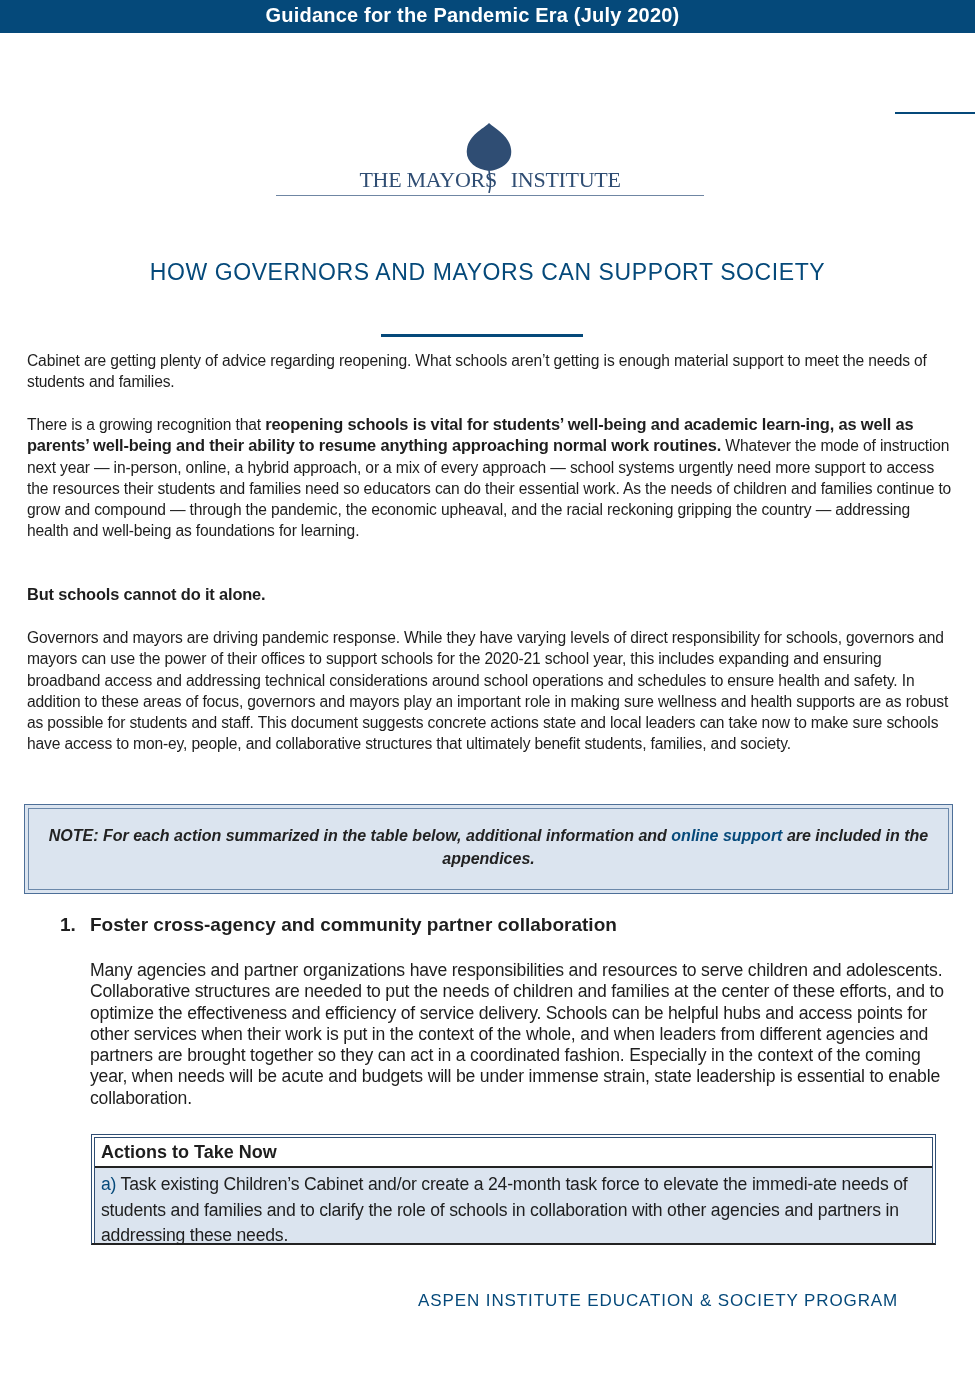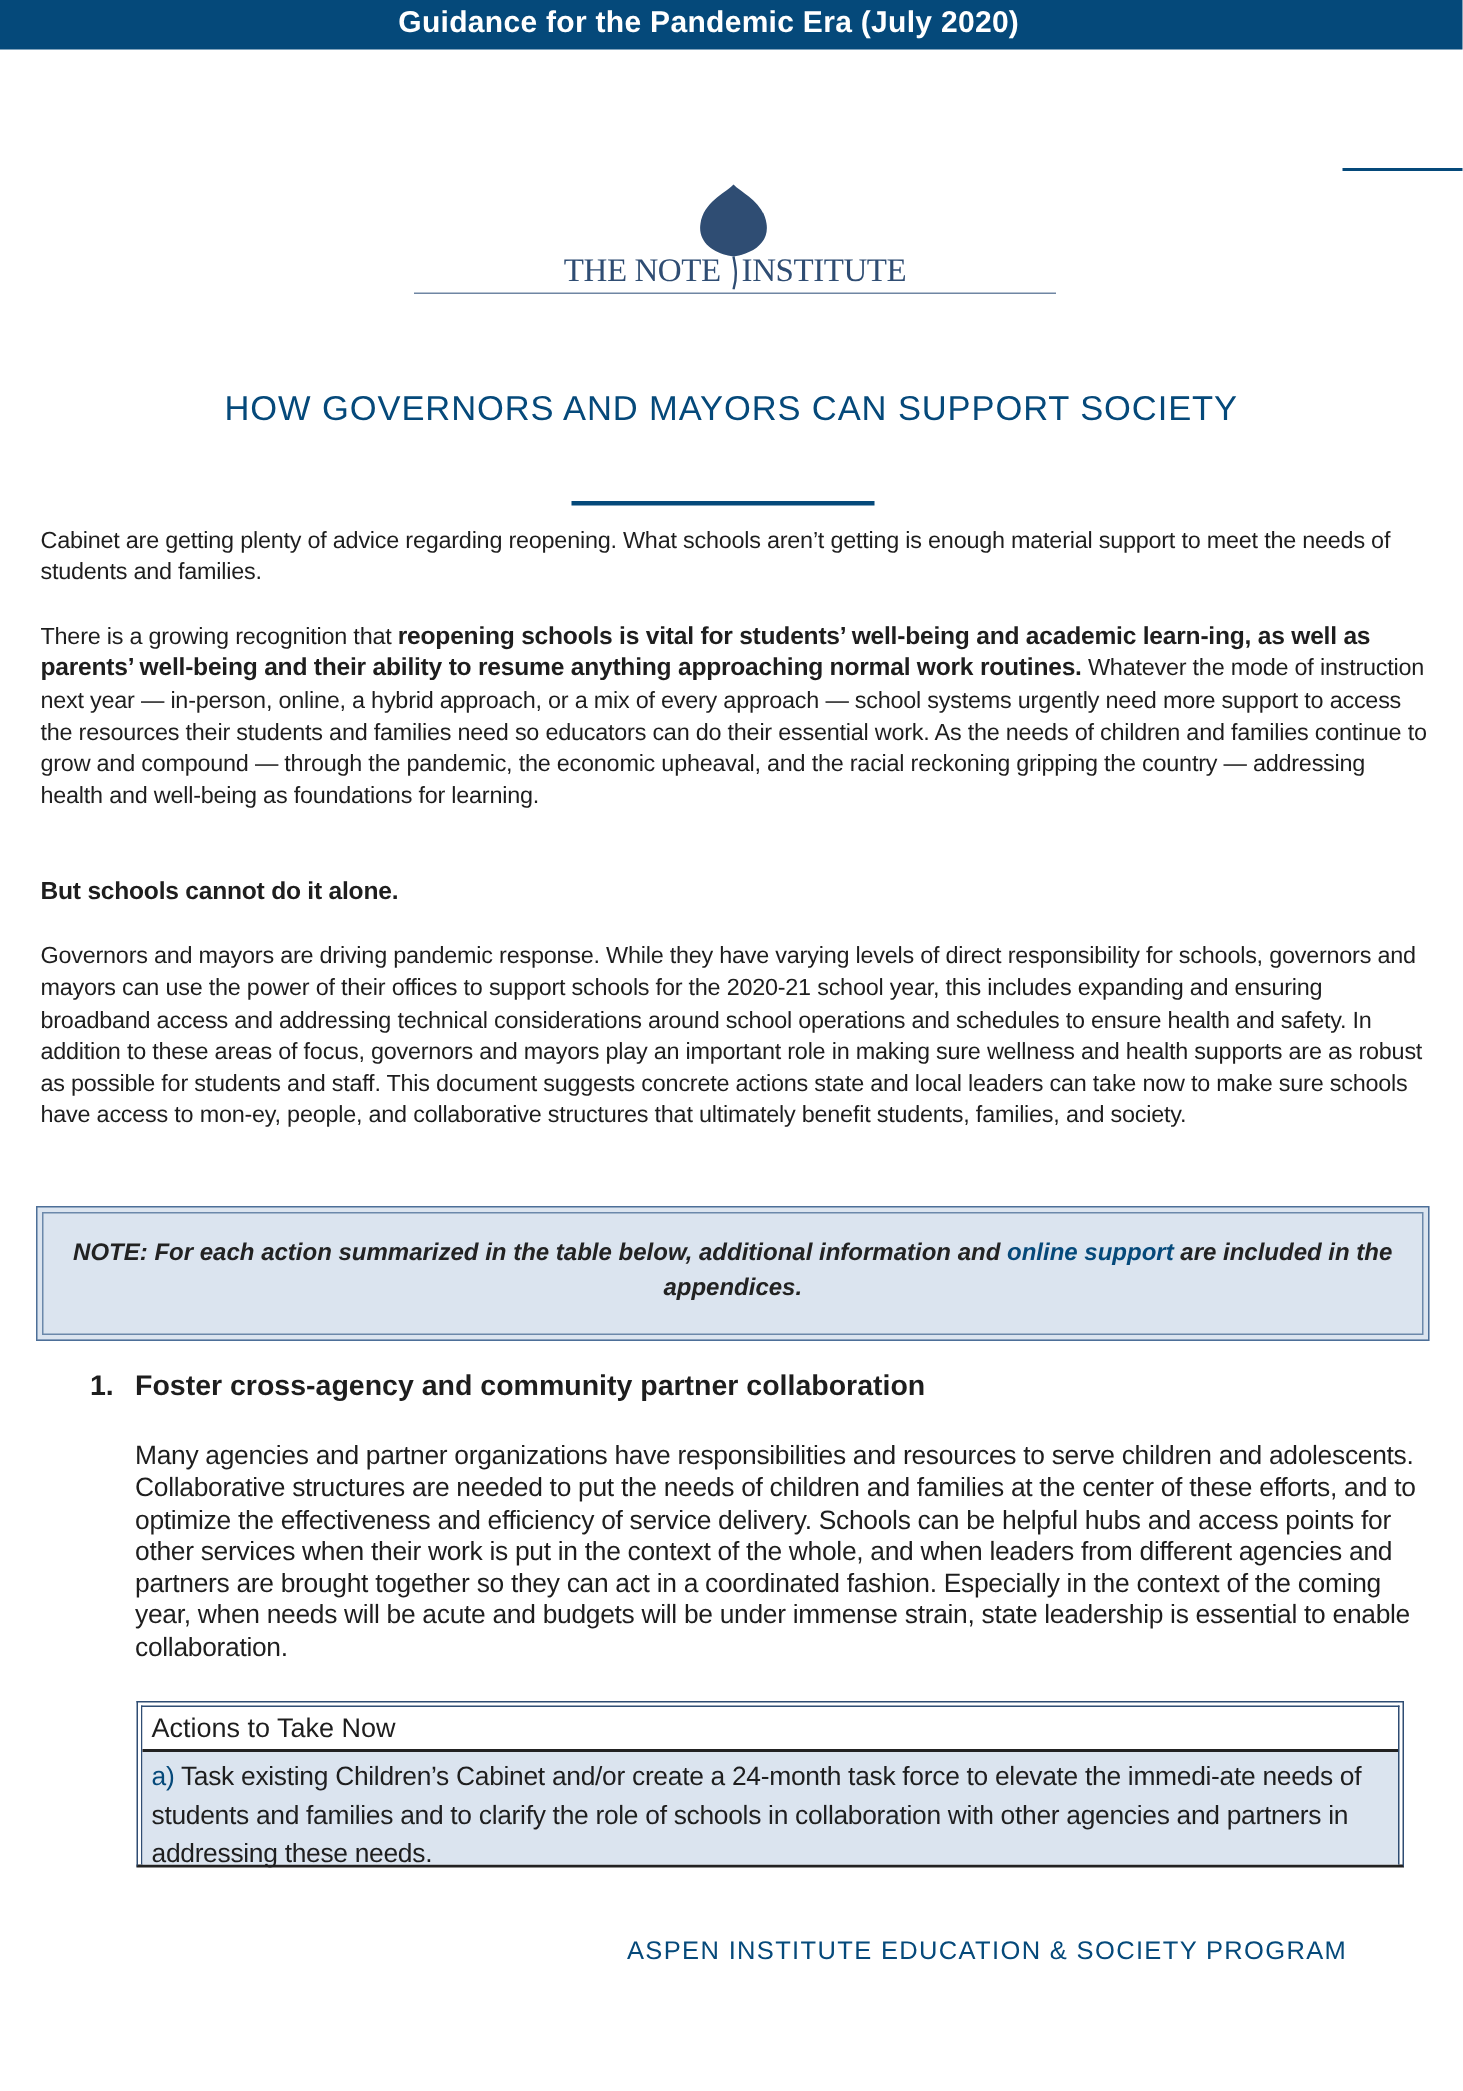--- a/index.html
+++ b/index.html
@@ -27,21 +27,21 @@
   .note p { margin:0; position:absolute; left:18px; right:18px; top:19px; text-align:center;
             font-style:italic; font-weight:bold; font-size:16px; line-height:23px; color:#222; }
   .note .link { color:#05497a; }
   .sec-head { position:absolute; left:60px; top:914px; font-size:19px; font-weight:bold; color:#1e1e1e; }
   .sec-head .num { display:inline-block; width:30px; }
   .sec-body { position:absolute; left:90px; width:858px; top:960px; font-size:17.6px; line-height:21.3px; color:#1e1e1e; letter-spacing:-0.2px; }
   .actions { position:absolute; left:91px; top:1134px; width:843px; height:108px;
              border:1px solid #2f4d73; border-bottom:2px solid #222; }
   .actions .inner { position:absolute; left:2px; top:2px; right:2px; bottom:0; border-left:1px solid #2f4d73; border-right:1px solid #2f4d73; border-top:1px solid #2f4d73; }
   .actions .hdr { position:absolute; left:0; right:0; top:0; height:28px; background:#fff;
-                  font-weight:normal; font-size:18px; line-height:28px; padding-left:6px; color:#1e1e1e;
+                  font-weight:bold; font-size:18px; line-height:28px; padding-left:6px; color:#1e1e1e;
                   border-bottom:2px solid #222; }
   .actions .body { position:absolute; left:0; right:0; top:30px; bottom:0; background:#dbe4ef;
                    font-size:17.6px; line-height:25.5px; padding:4px 8px 0 6px; color:#1e1e1e; letter-spacing:-0.2px; }
   .actions .body .marker { color:#05497a; }
   .footer { position:absolute; left:418px; top:1291px; font-size:17px; letter-spacing:0.9px; color:#05497a;text-align:right; }
 </style>
 </head>
 <body>
 
 <div class="topbar">
@@ -49,21 +49,21 @@
 </div>
 
 <div class="corner-rule"></div>
 
 <div class="logo">
   <svg class="leaf" width="56" height="72" viewBox="0 0 56 72">
     <path d="M28 2 C22 8 8 14 6 28 C4 40 14 48 28 50 C42 48 52 40 50 28 C48 14 34 8 28 2 Z" fill="#2f4d73"></path>
     <path d="M28 50 C29 56 31 62 28 72" stroke="#2f4d73" stroke-width="1.6" fill="none"></path>
   </svg>
   <div class="inst">
-    <span>THE NOTE</span><span style="display:inline-block;width:14px"></span><span>INSTITUTE</span>
+    <span>THE MAYORS</span><span style="display:inline-block;width:14px"></span><span>INSTITUTE</span>
   </div>
   <div class="rule"></div>
 </div>
 
 <div class="title">
   <div>HOW GOVERNORS AND MAYORS CAN SUPPORT SOCIETY</div>
 </div>
 <div class="title-rule"></div>
 
 <div class="p" style="top:350px">Cabinet are getting plenty of advice regarding reopening. What schools aren’t getting is enough material support to meet the needs of students and families.</div>

